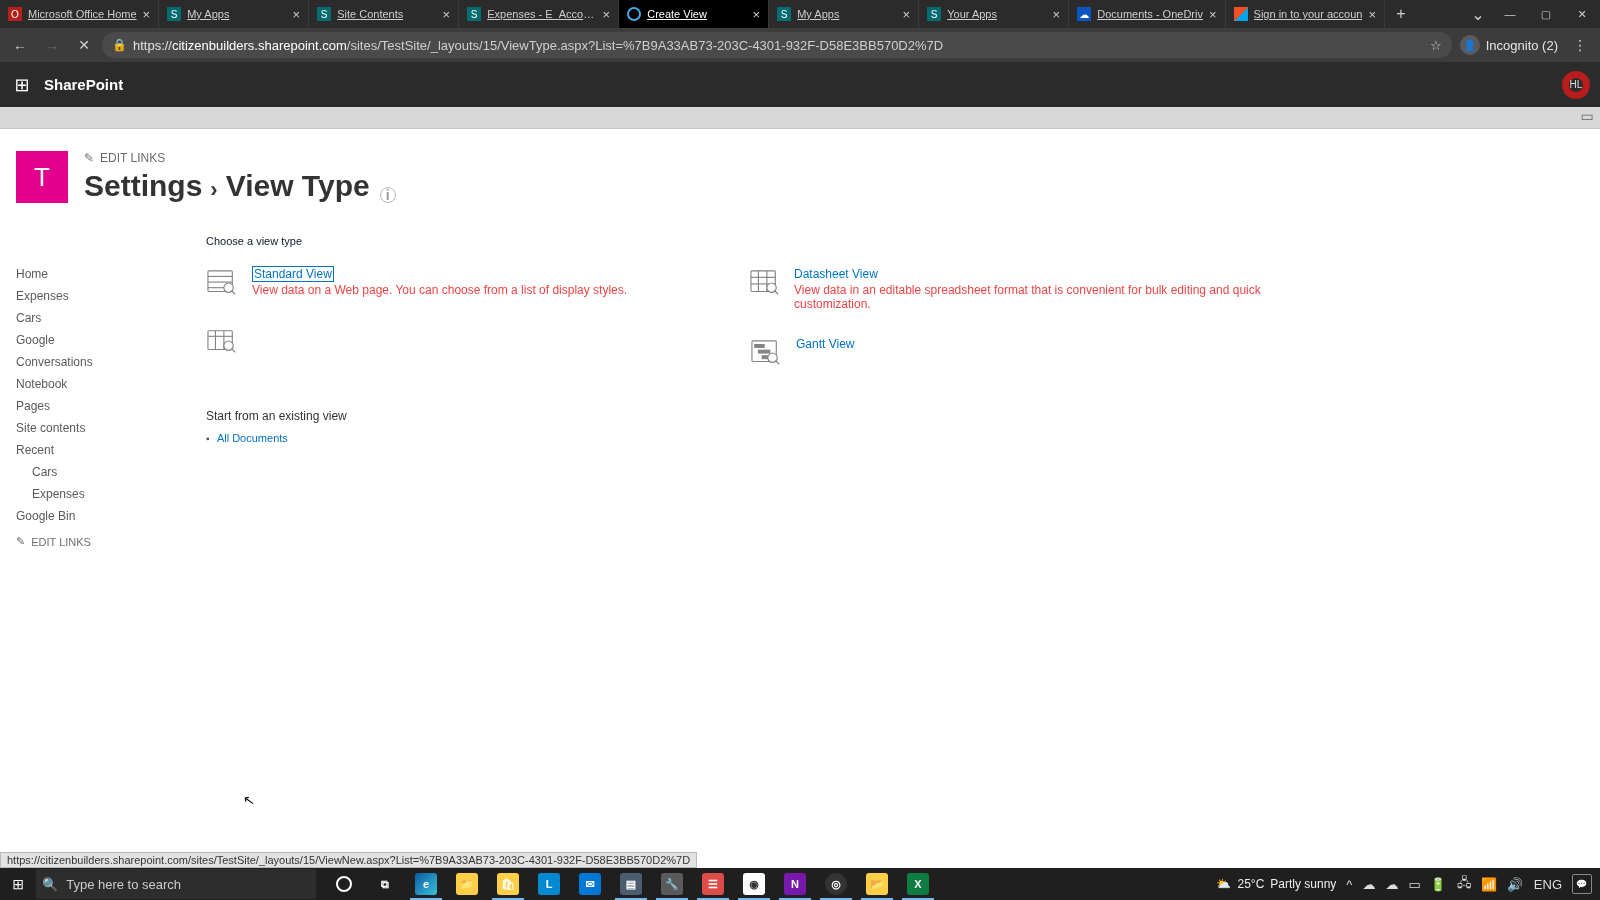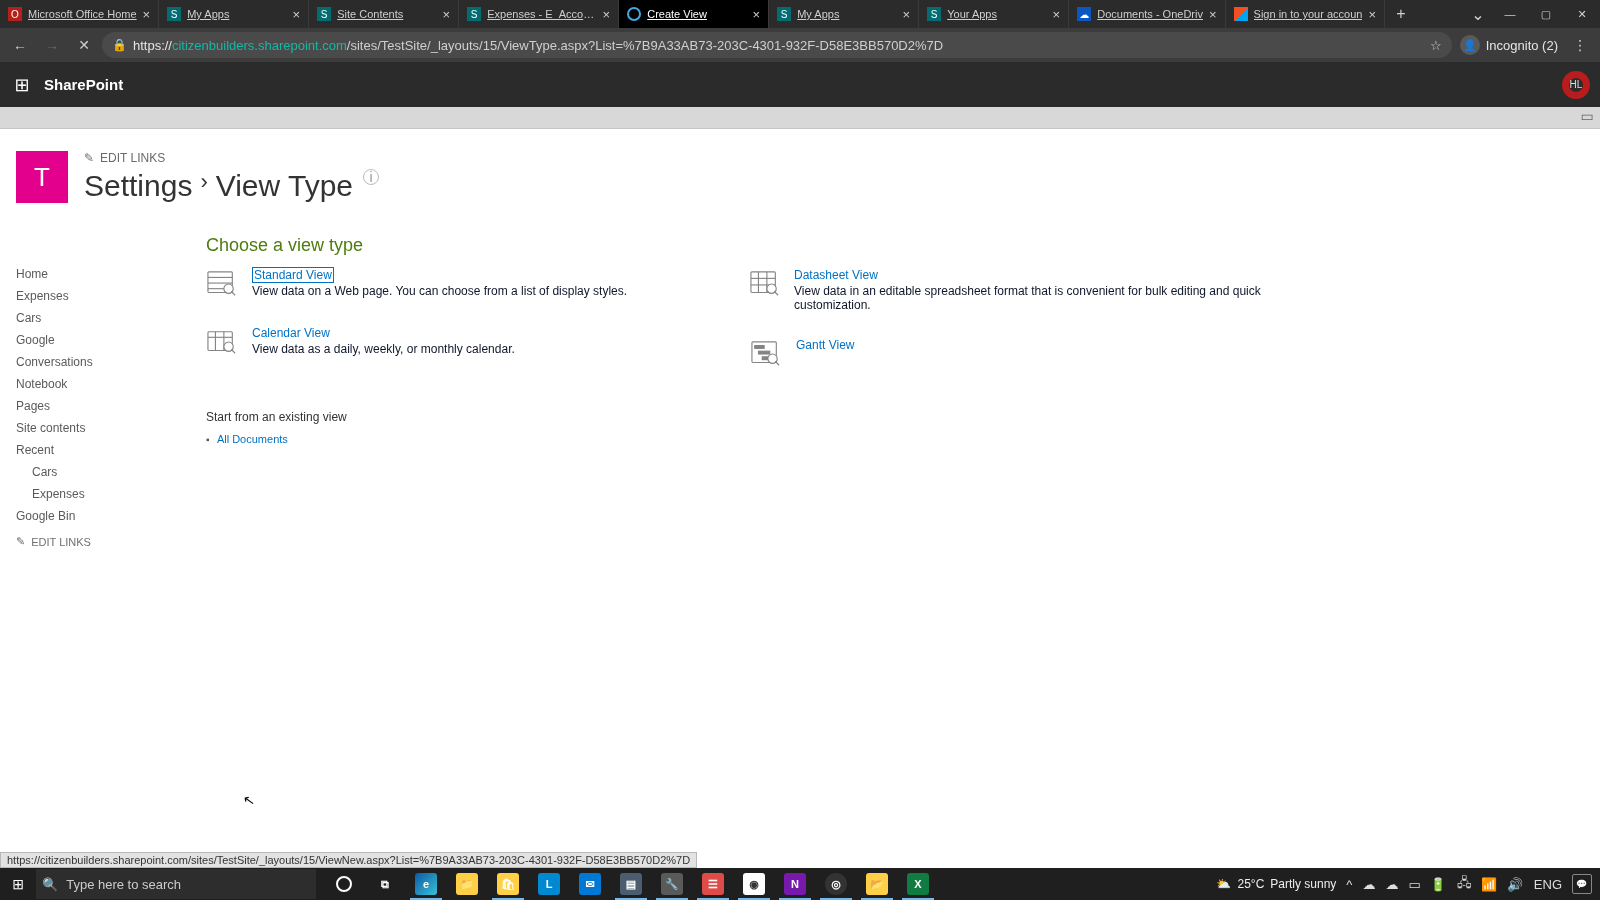--- a/index.html
+++ b/index.html
@@ -16,21 +16,21 @@
 .new-tab { width:32px; display:flex; align-items:center; justify-content:center; color:#cfcfcf; font-size:16px; }
 .win-btns { display:flex; }
 .win-btn { width:36px; display:flex; align-items:center; justify-content:center; color:#cfcfcf; font-size:11px; }
 .space { width:28px; display:flex; align-items:center; justify-content:center; color:#cfcfcf; }
 
 .toolbar { height:34px; background:#3c3c3c; display:flex; align-items:center; padding:0 6px; gap:4px; }
 .tool-btn { width:28px; height:28px; display:flex; align-items:center; justify-content:center; color:#cfcfcf; font-size:14px; }
 .tool-btn.dim { color:#6a6a6a; }
 .addr { flex:1; height:26px; background:#4a4a4a; border-radius:15px; display:flex; align-items:center; padding:0 10px; color:#e5e5e5; font-size:13px; gap:6px; }
 .addr .secure { font-size:12px; }
-.addr .host { color:#14b8a6; }
+.addr .host { color:#ffffff; }
 .addr .path { color:#cfcfcf; }
 .addr .star { margin-left:auto; color:#cfcfcf; font-size:13px; }
 .incog { display:flex; align-items:center; gap:6px; color:#e5e5e5; font-size:13px; padding:0 4px; }
 .incog-badge { width:20px; height:20px; border-radius:50%; background:#5a5a5a; display:flex; align-items:center; justify-content:center; font-size:11px; }
 
 
 .suitebar { height:45px; background:#2b2b2b; display:flex; align-items:center; color:#fff; padding:0 10px; gap:4px; }
 .waffle { width:24px; height:24px; display:flex; align-items:center; justify-content:center; font-size:18px; color:#fff; }
 .suite-title { font-size:15px; font-weight:600; margin-left:6px; }
 .suite-spacer { flex:1; }
@@ -39,41 +39,41 @@
 
 .ribbon { height:22px; background:#d8d8d8; border-bottom:1px solid #c5c5c5; display:flex; justify-content:flex-end; padding-right:4px; }
 .ribbon-focus { width:18px; height:18px; color:#646464; display:flex; align-items:center; justify-content:center; font-size:14px; }
 
 
 .page { display:flex; padding-left:16px; padding-top:22px; color:#333; }
 .site-logo { width:52px; height:52px; background:#e3008c; display:flex; align-items:center; justify-content:center; color:#fff; font-size:26px; font-weight:300; margin-right:16px; }
 .heading-area {}
 .edit-links-top { color:#6a6a6a; font-size:12px; display:flex; align-items:center; gap:6px; margin-bottom:4px; }
 .edit-links-top .pen { font-size:12px; }
-.bc { font-size:30px; font-weight:400; color:#333; display:flex; align-items:flex-start; }
+.bc { font-size:30px; font-weight:700; color:#333; display:flex; align-items:flex-end; }
 .bc-sep { margin:0 8px; color:#333; font-size:22px; }
 .bc-info { font-size:14px; color:#999; border:1px solid #bbb; border-radius:50%; width:16px; height:16px; display:inline-flex; align-items:center; justify-content:center; margin-left:10px; }
 
 
 .leftnav { width:150px; font-size:12px; padding-top:60px; margin-left:16px; }
 .leftnav a { display:block; color:#5a5a5a; text-decoration:none; padding:4px 0; }
 .leftnav .sub { padding-left:16px; }
 .leftnav .editlinks { margin-top:8px; color:#707070; font-size:11px; display:flex; align-items:center; gap:6px; }
 
 
 .content { margin-left:40px; margin-top:32px; font-size:12px; color:#444; flex:1; }
-.section-title { font-size:18px; color:#4d7c0f; margin-bottom:12px; }
+.section-title { font-size:11px; color:#0f172a; margin-bottom:20px; }
 .view-options { display:flex; flex-wrap:wrap; gap:4px; }
 .view-col { width:540px; }
 .view-item { display:flex; margin-bottom:26px; gap:14px; }
 .view-icon { width:32px; height:32px; display:flex; align-items:center; justify-content:center; color:#7f7f7f; position:relative; }
 .view-icon svg { width:30px; height:28px; stroke:#848484; fill:none; stroke-width:1.2; }
 .view-link { color:#0072c6; font-size:12px; cursor:pointer; }
 .view-link.selected { border:1px solid #0072c6; padding:0 1px; }
-.view-desc { color:#0f172a; font-size:12px; margin-top:2px; }
+.view-desc { color:#ef4444; font-size:12px; margin-top:2px; }
 .section-sub { font-size:12px; color:#333; margin-top:14px; margin-bottom:8px; }
 .bullet-link { color:#0072c6; font-size:11px; }
 .bullet { color:#555; font-size:10px; margin-right:4px; }
 
 
 .cursor { position:absolute; left:243px; top:792px; font-size:14px; color:#000; transform:rotate(-10deg); }
 
 
 .hover-status { position:absolute; bottom:32px; left:0; background:#e2e2e2; border:1px solid #b8b8b8; padding:1px 6px; font-size:11px; color:#333; }
 
@@ -244,24 +244,20 @@
           <div class="view-icon">
             <svg viewBox="0 0 32 28">
                 <rect x="1" y="3" width="26" height="20" rx="1"></rect>
                 <line x1="1" y1="9" x2="27" y2="9"></line>
                 <line x1="9" y1="3" x2="9" y2="23"></line>
                 <line x1="18" y1="3" x2="18" y2="23"></line>
                 <circle cx="23" cy="19" r="5" fill="#fff"></circle>
                 <line x1="26" y1="22" x2="30" y2="26"></line>
               </svg>
           </div>
-          <div>
-            <span class="view-link">Calendar View</span>
-            <div class="view-desc">View data as a daily, weekly, or monthly calendar.</div>
-          </div>
         </div>
       </div>
       <div class="view-col">
         <div class="view-item">
           <div class="view-icon">
             <svg viewBox="0 0 32 28">
                 <rect x="1" y="1" width="26" height="22" rx="1"></rect>
                 <line x1="9" y1="1" x2="9" y2="23"></line>
                 <line x1="18" y1="1" x2="18" y2="23"></line>
                 <line x1="1" y1="8" x2="27" y2="8"></line>

